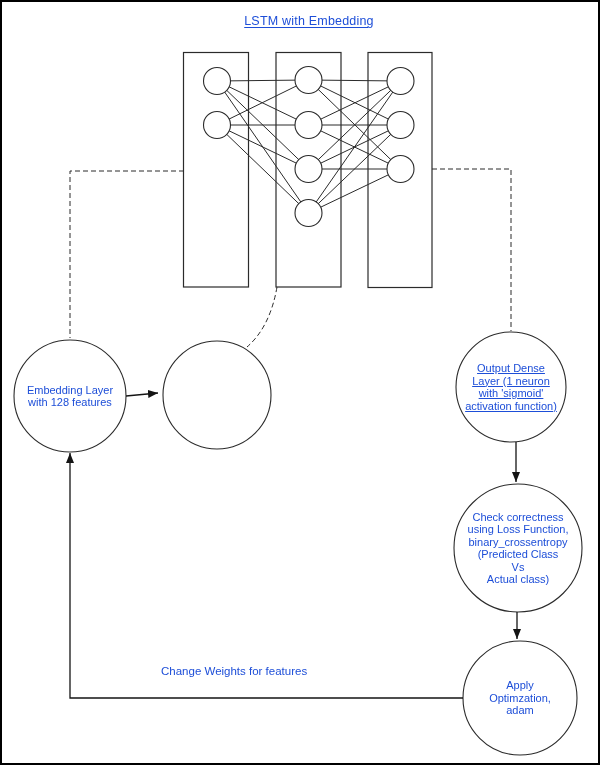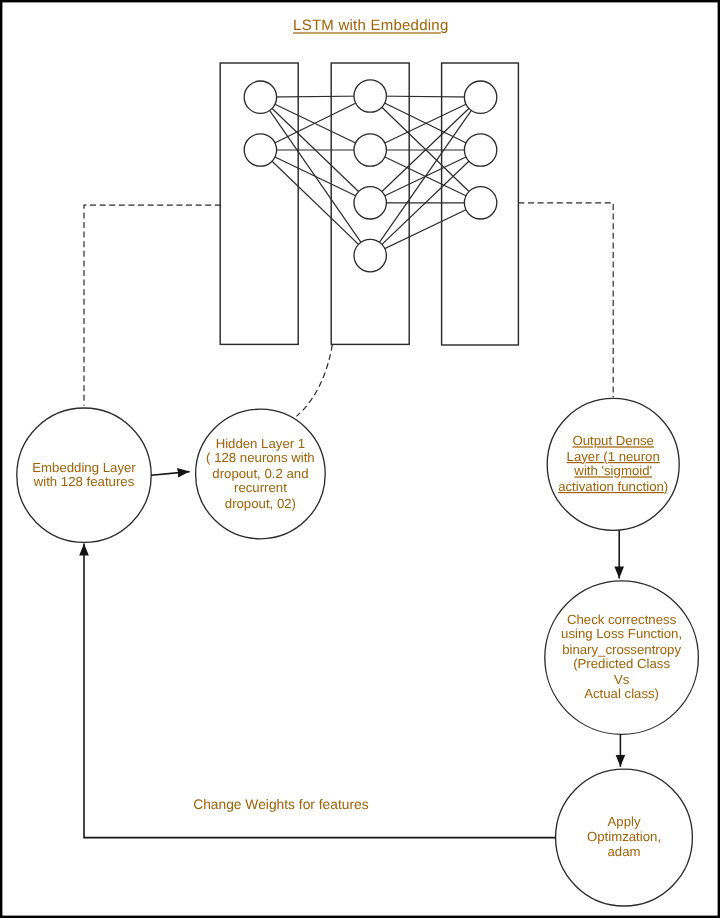--- a/index.html
+++ b/index.html
@@ -1,19 +1,19 @@
 <!DOCTYPE html>
 <html><head>
 <meta charset="utf-8">
 <style>
   html,body{margin:0;padding:0;background:#e8e8e8;}
   .page{
     position:relative;width:600px;height:765px;margin:0 auto;
     background:#ffffff;overflow:hidden;
-    font-family:"Liberation Sans",sans-serif;color:#a16207;
+    font-family:"Liberation Sans",sans-serif;color:#1d4ed8;
   }
   .frame{position:absolute;left:0;top:0;right:0;bottom:0;border:2px solid #000;pointer-events:none;z-index:5;}
   svg.diagram{position:absolute;left:0;top:0;z-index:1;}
   .block{fill:none;stroke:#2b2b2b;stroke-width:1.2;}
   .conn{stroke:#2b2b2b;stroke-width:1;}
   .neuron{fill:#ffffff;stroke:#2b2b2b;stroke-width:1.1;}
   .bignode{fill:#ffffff;stroke:#2b2b2b;stroke-width:1.1;}
   .dash{fill:none;stroke:#2b2b2b;stroke-width:1;stroke-dasharray:5 3;}
   .arrow{fill:none;stroke:#141414;stroke-width:1.3;}
   .overlay{position:absolute;z-index:2;}
@@ -94,25 +94,20 @@
     <path class="arrow" marker-end="url(#arrowhead)" d="M126,396 L158,393"></path>
     <path class="arrow" marker-end="url(#arrowhead)" d="M516,442 L516,482"></path>
     <path class="arrow" marker-end="url(#arrowhead)" d="M517,612 L517,639"></path>
     <path class="arrow" marker-end="url(#arrowhead)" d="M463,698 L70,698 L70,453"></path>
   </svg>
 
   <div class="overlay title">LSTM with Embedding</div>
 
   <div class="overlay node-label lbl-embedding">Embedding Layer
 with 128 features</div>
-  <div class="overlay node-label lbl-hidden">Hidden Layer 1
-( 128 neurons with
-dropout, 0.2 and
-recurrent
-dropout, 02)</div>
   <div class="overlay node-label lbl-output">Output Dense
 Layer (1 neuron
 with 'sigmoid'
 activation function)</div>
   <div class="overlay node-label lbl-loss">Check correctness
 using Loss Function,
 binary_crossentropy
 (Predicted Class
 Vs
 Actual class)</div>

